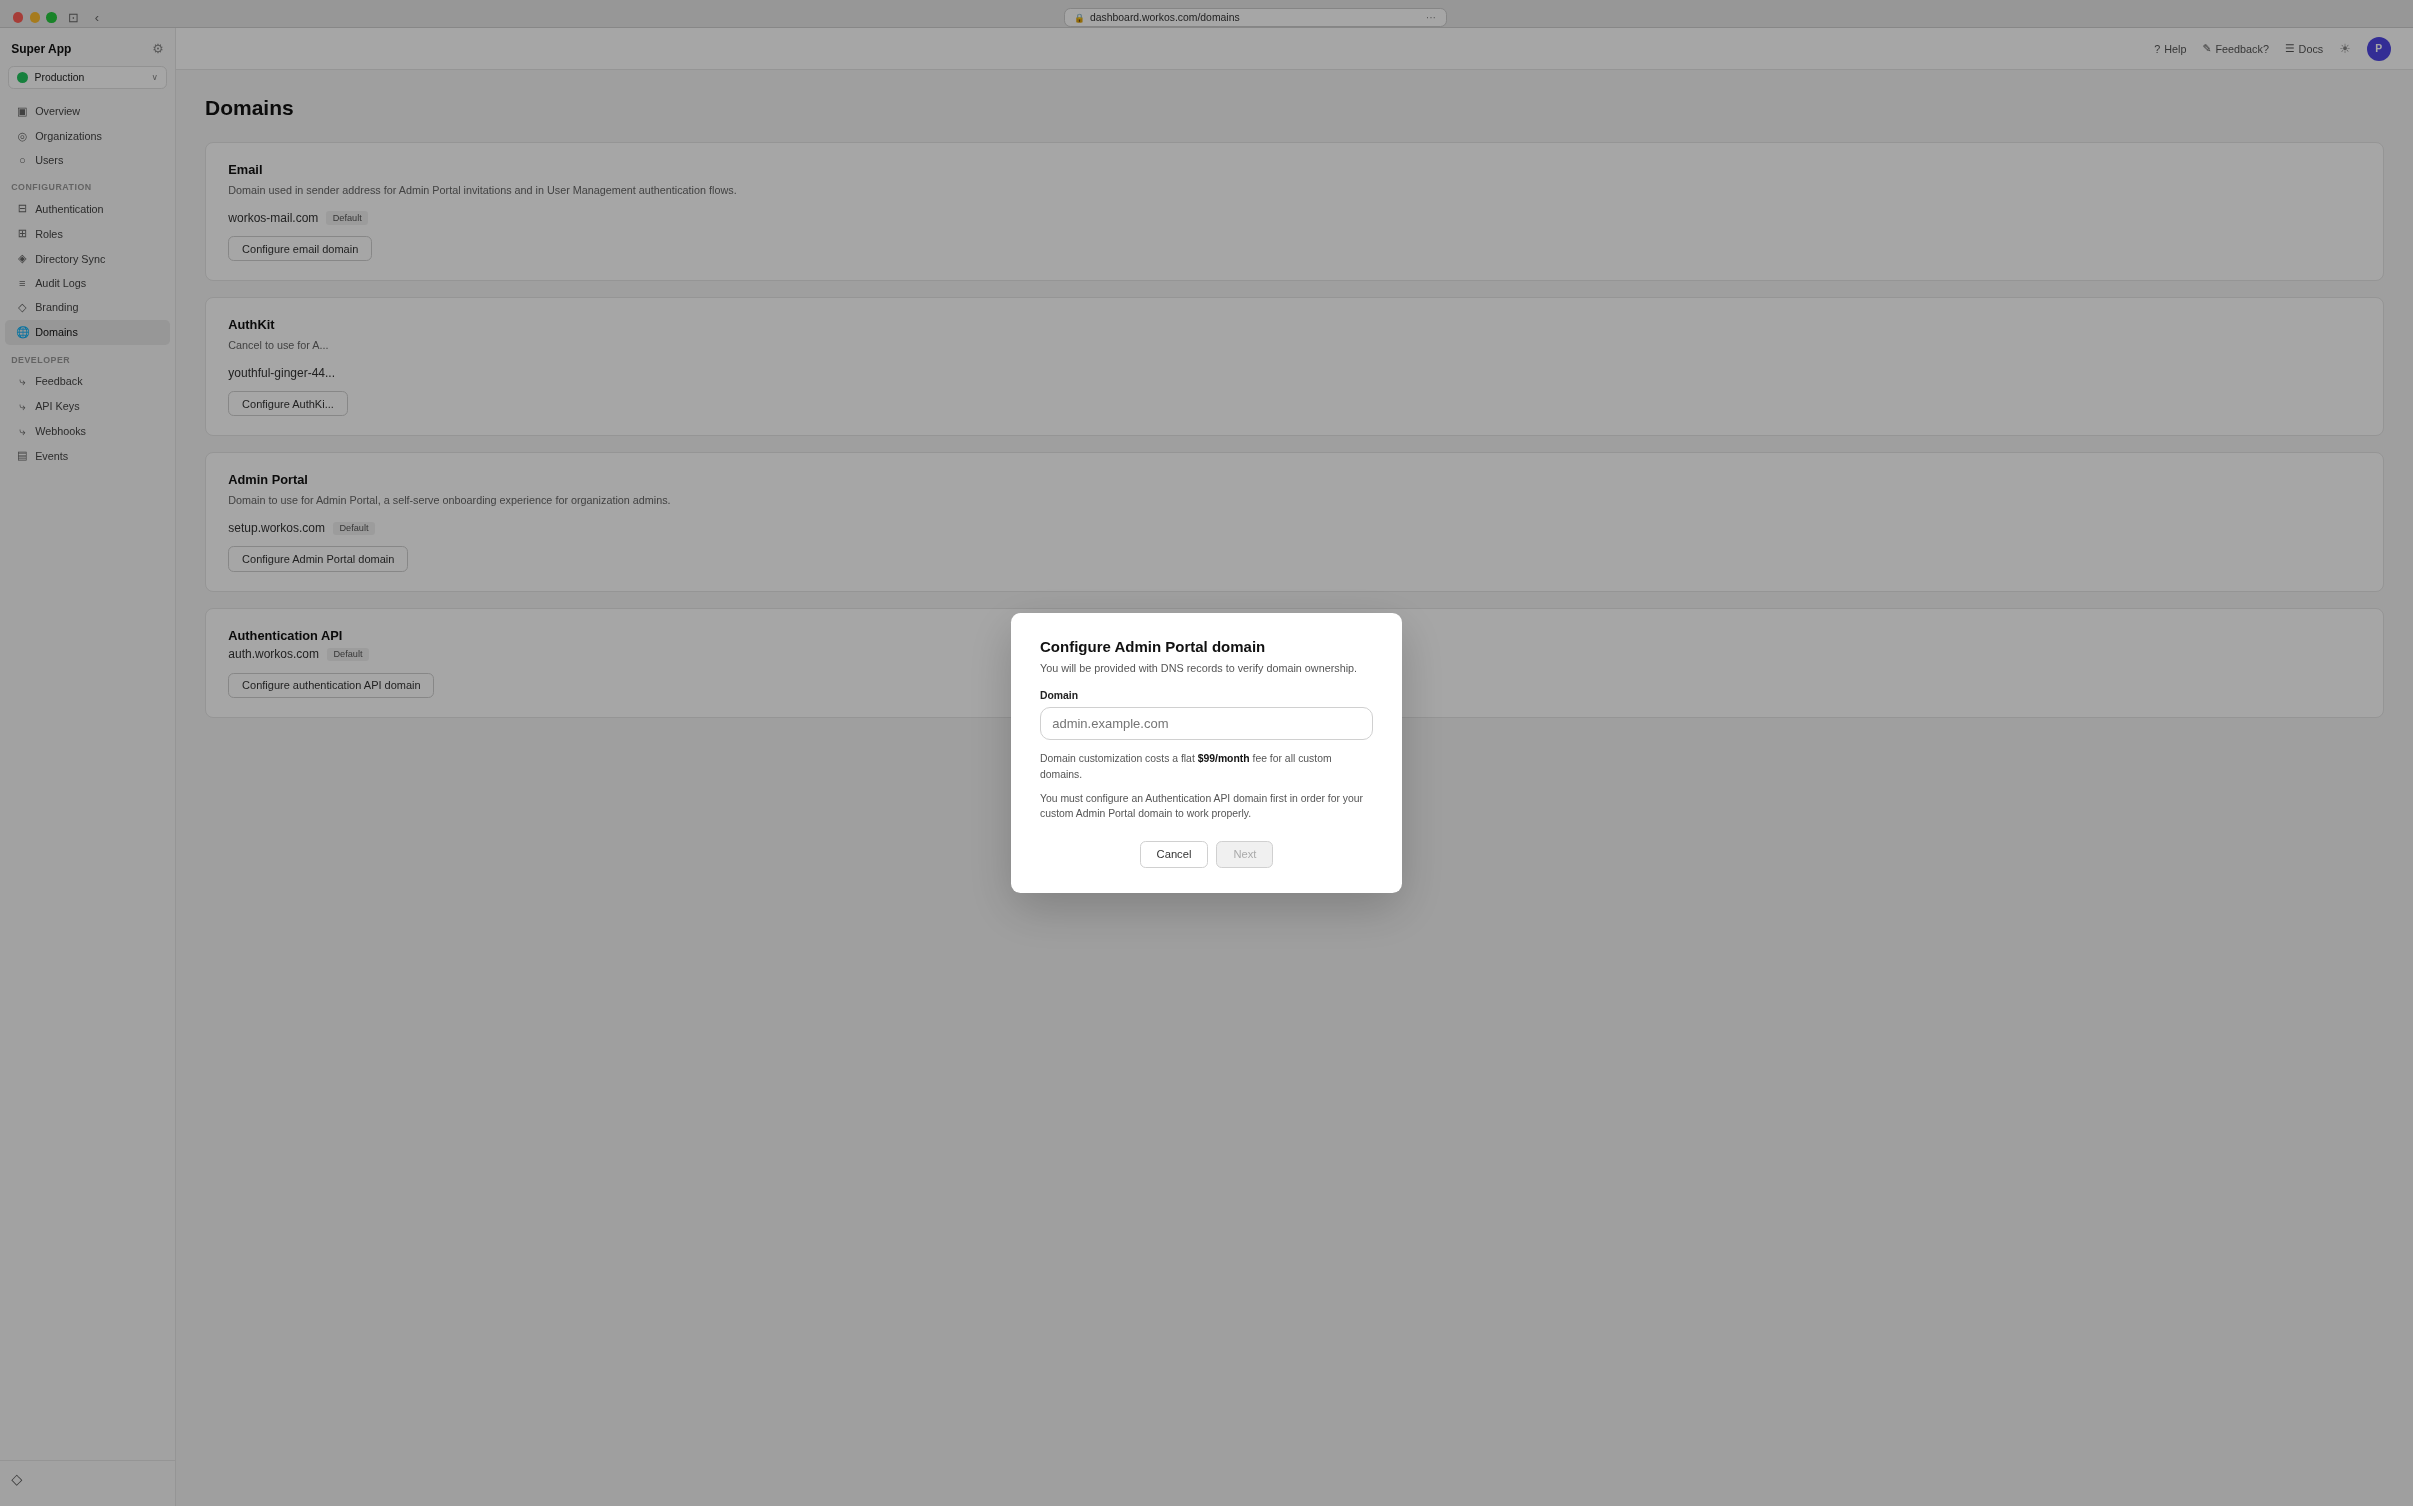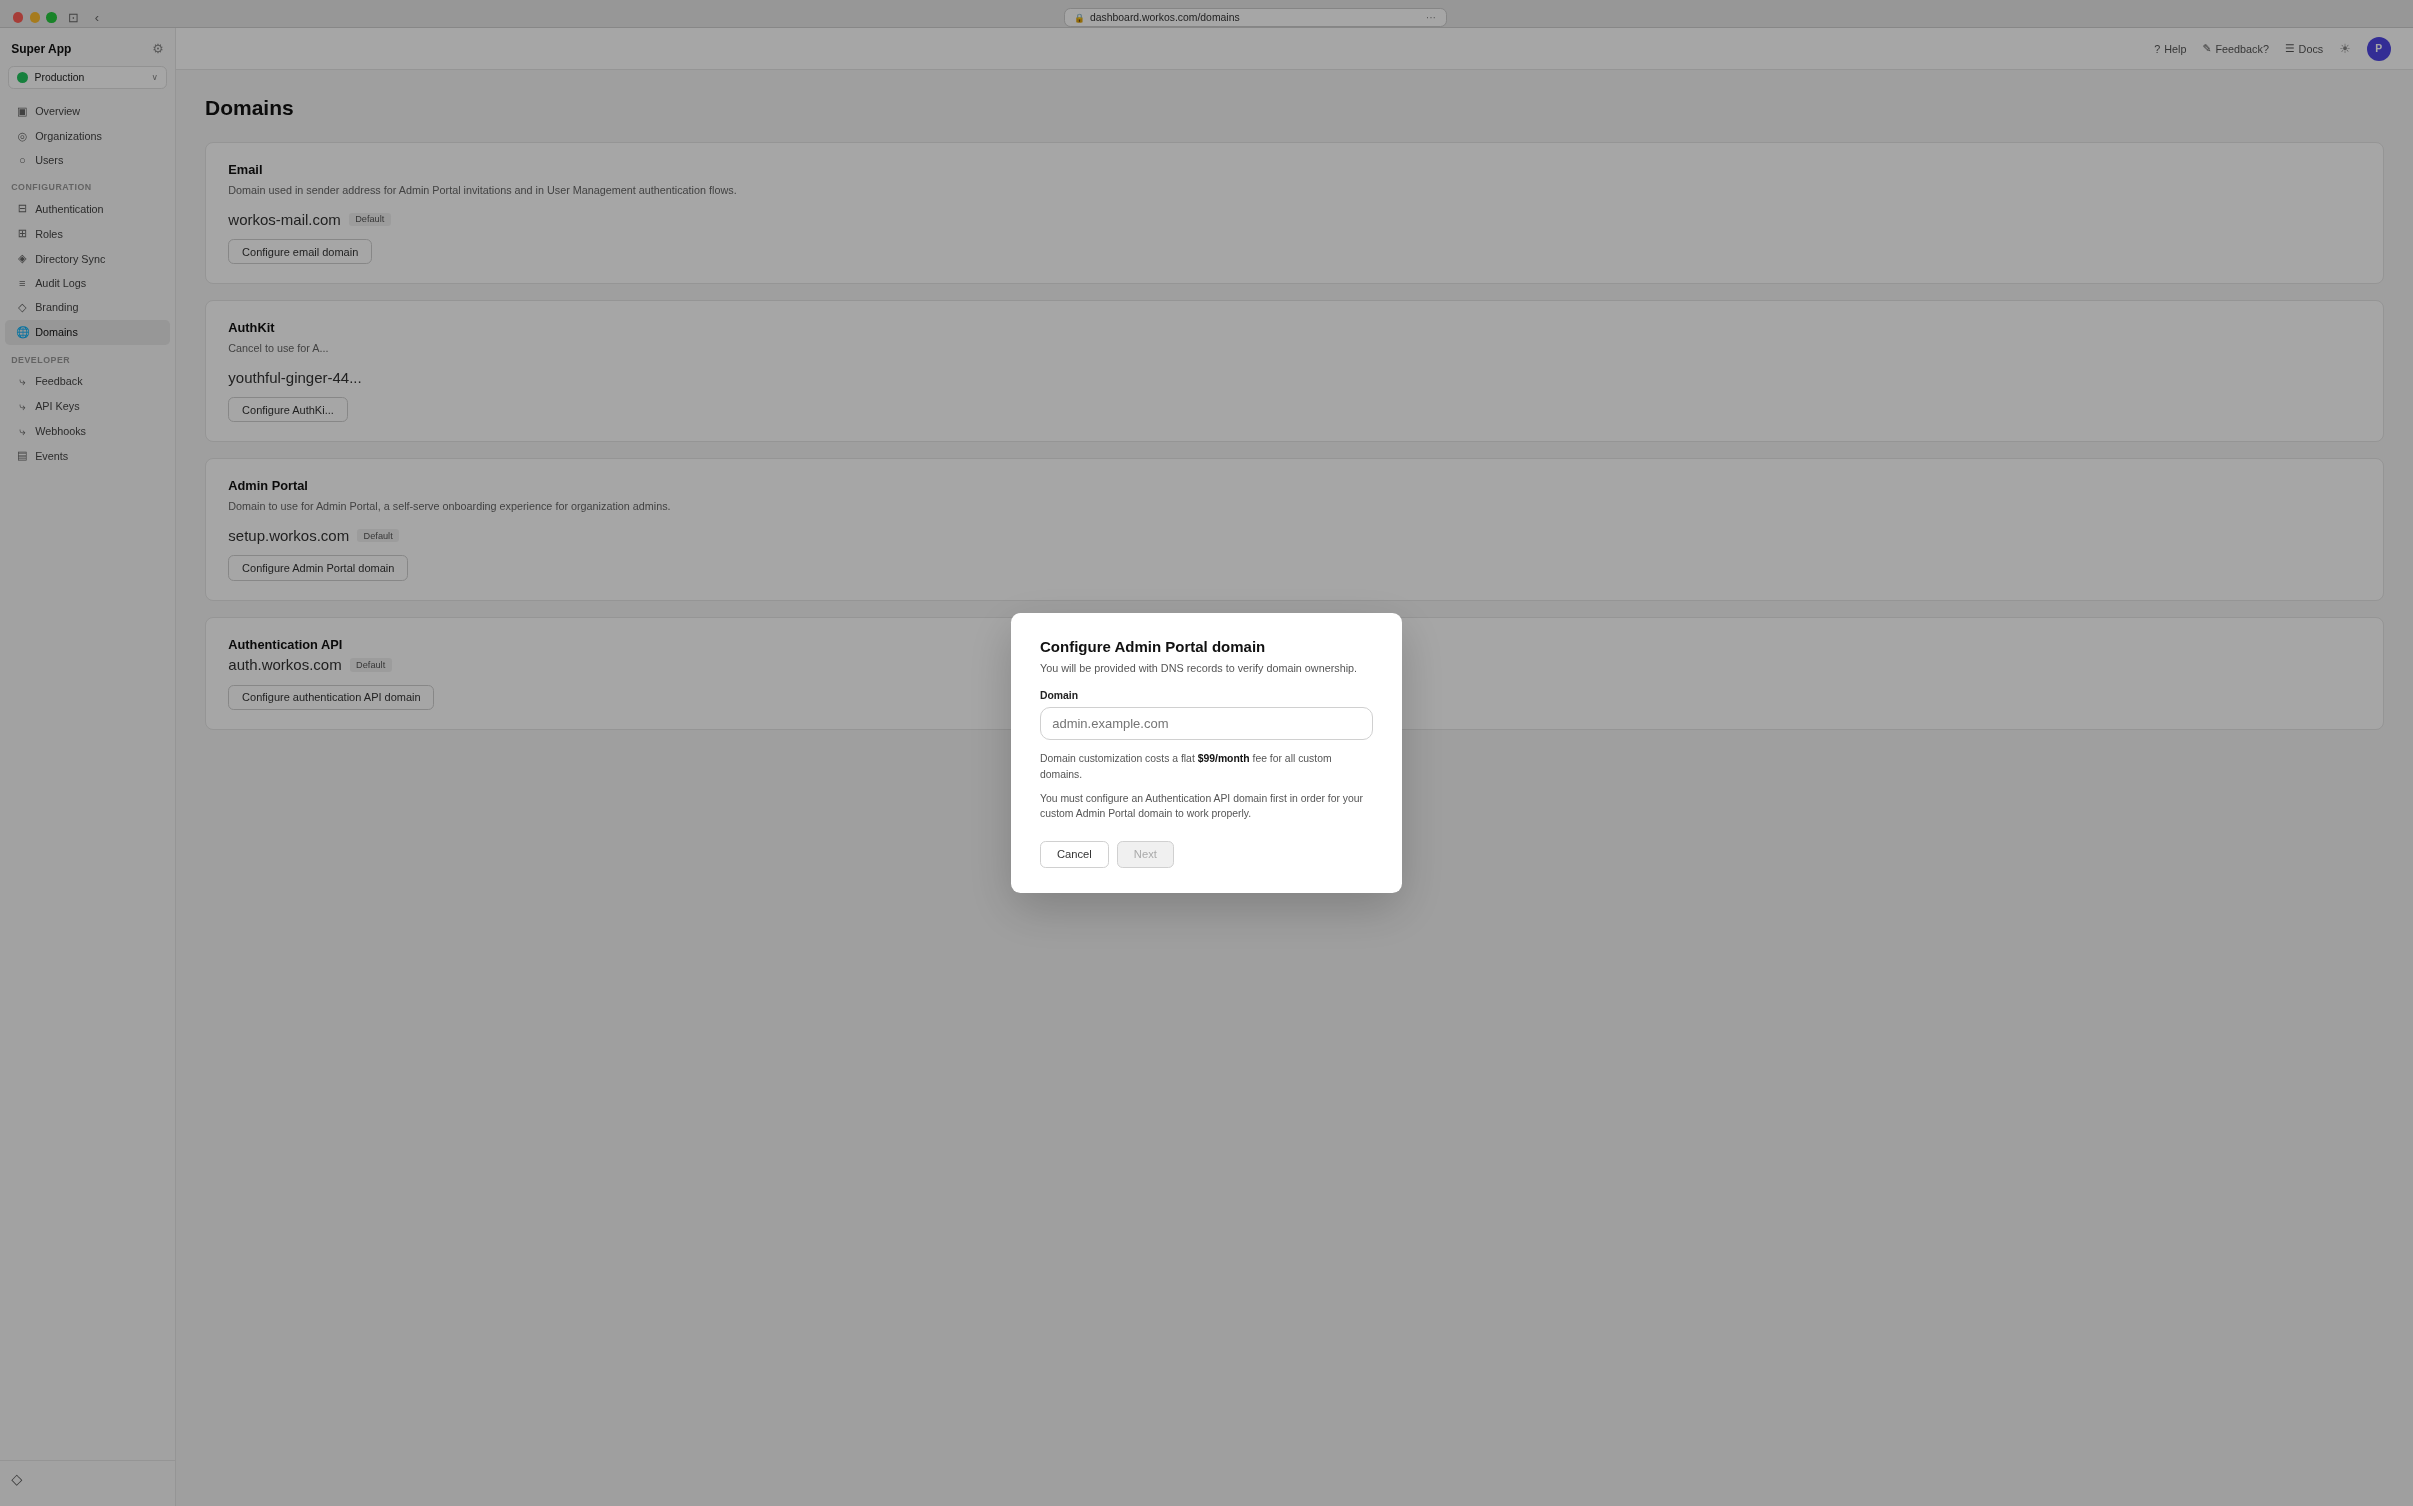--- a/index.html
+++ b/index.html
@@ -192,21 +192,21 @@
       margin-bottom: 12.8px;
       line-height: 1.5;
     }
     .card-domain-row {
       display: flex;
       align-items: center;
       gap: 8px;
       margin-bottom: 11.2px;
     }
     .domain-value {
-      font-size: 15px;
+      font-size: 12px;
       color: #333;
       text-align: center;
     }
     .badge {
       background: #f0f0f0;
       color: #555;
       font-size: 9.2px;
       padding: 1.6px 6.4px;
       border-radius: 3.2px;
       font-weight: 500;
@@ -277,21 +277,21 @@
     }
     .modal-note strong { color: #111; }
     .modal-warning {
       font-size: 10.4px;
       color: #555;
       margin-bottom: 19px;
       line-height: 1.5;
     }
     .modal-actions {
       display: flex;
-      justify-content: flex-start;
+      justify-content: center;
       gap: 8px;
     }
     .btn-cancel {
       background: white;
       border: 0.8px solid #d0d0d0;
       border-radius: 5.6px;
       padding: 6.4px 16px;
       font-size: 11.2px;
       color: #333;
       cursor: pointer;

